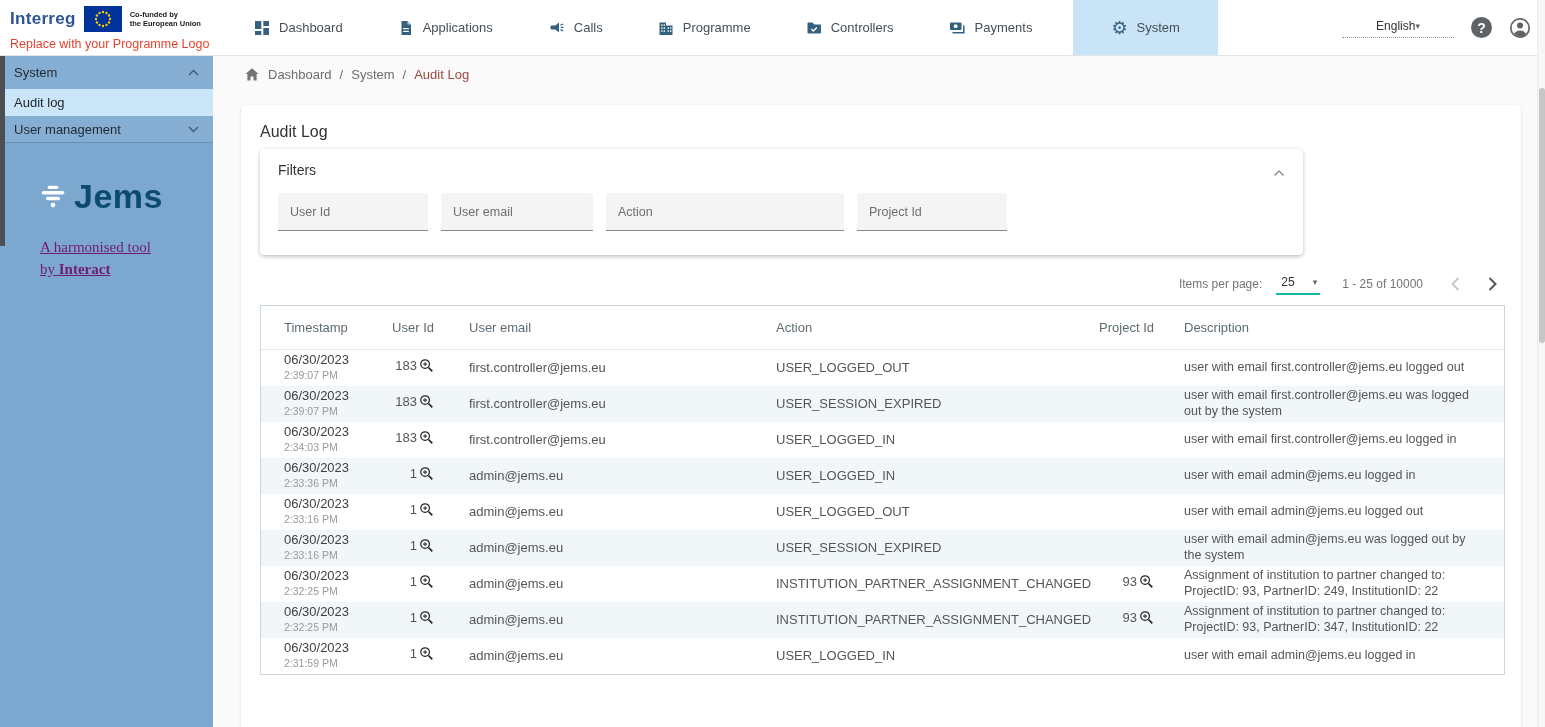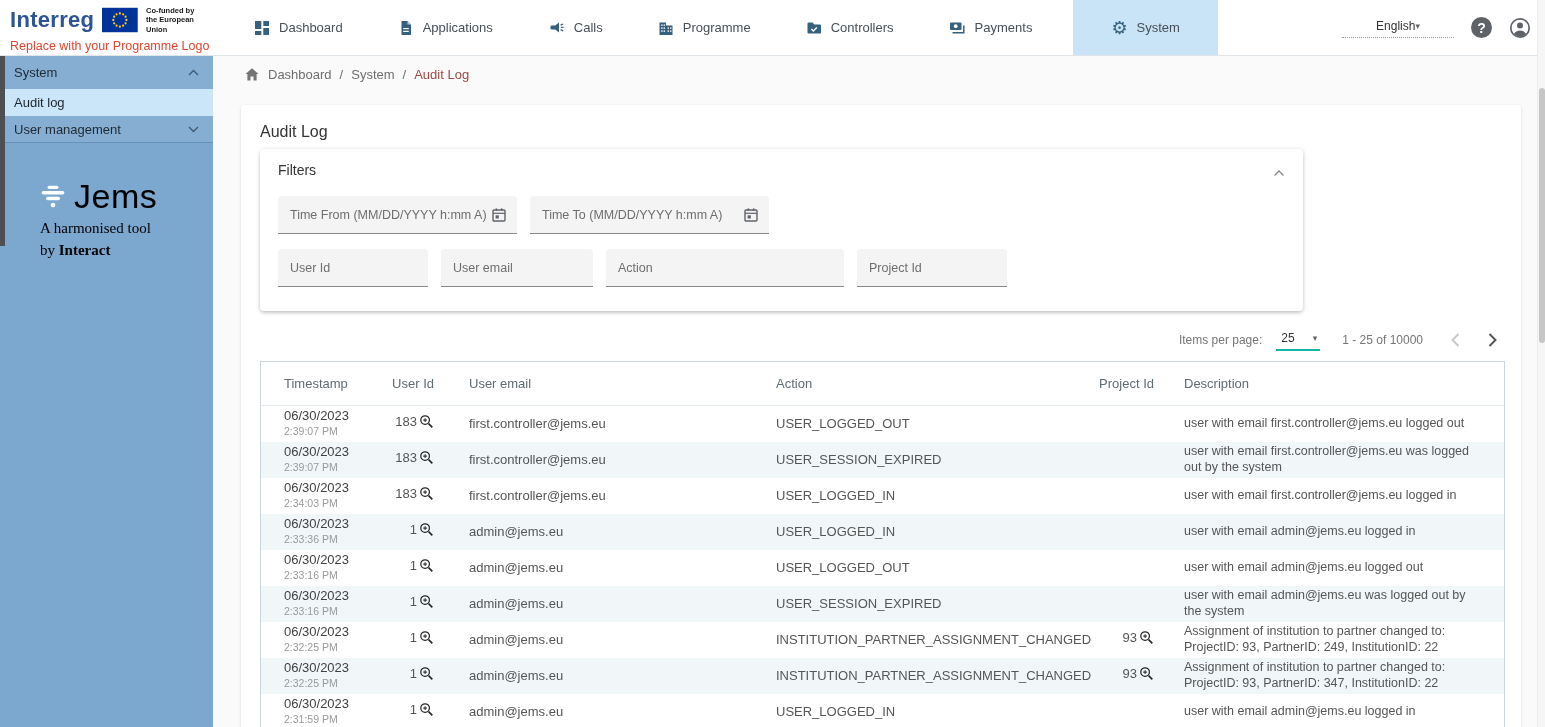--- a/index.html
+++ b/index.html
@@ -9,21 +9,21 @@
     font-family:"Liberation Sans", sans-serif; background:#fafafa;
   }
 
   
   .topbar {
     position:absolute; top:0; left:0; width:100%; height:56px;
     background:#fff; border-bottom:1px solid #dfe5e9; display:flex; z-index:10;
   }
   .logo-area { width:213px; flex:0 0 213px; padding:6px 0 0 10px; }
   .logo-row1 { display:flex; align-items:center; gap:8px; }
-  .interreg { font-size:22px; font-weight:bold; color:#2e5496; letter-spacing:.3px; }
+  .interreg { font-size:17px; font-weight:bold; color:#2e5496; letter-spacing:.3px; }
   .eu-flag { display:block; }
   .eu-text { font-size:7.5px; font-weight:bold; color:#1a1a1a; line-height:1.25; }
   .logo-row2 { margin-top:5px; font-size:12.5px; color:#e4442f; white-space:nowrap; }
 
   .main-nav { flex:1; display:flex; align-items:stretch; justify-content:space-evenly; }
   .nav-item {
     display:flex; align-items:center; gap:9px; padding:0 14px; cursor:pointer;
     font-size:13px; color:#474f57;
   }
   .nav-item.active { background:#cae4f7; padding:0 38px; }
@@ -53,22 +53,22 @@
     padding:0 14px 0 14px; font-size:13px; color:#1f2a33; cursor:pointer;
   }
   .sb-item {
     height:27px; display:flex; align-items:center; justify-content:space-between;
     padding:0 14px; font-size:13px; color:#1f2a33; cursor:pointer; background:#86add2;
   }
   .sb-item.active { background:#cbe6f8; color:#1c252d; }
   .sb-item.bordered { border-bottom:1px solid #6792b8; }
   .jems-logo { margin-top:34px; padding-left:40px; }
   .jems-row { display:flex; align-items:center; gap:8px; }
-  .jems-name { font-size:34px; font-weight:normal; color:#000000; letter-spacing:.5px; }
-  .jems-tagline { margin-top:2px; font-family:"Liberation Serif", serif; font-size:15px; color:#000000; line-height:1.45; }
+  .jems-name { font-size:34px; font-weight:bold; color:#0c4a6e; letter-spacing:.5px; }
+  .jems-tagline { margin-top:21px; font-family:"Liberation Serif", serif; font-size:15px; color:#701a75; line-height:1.45;text-decoration:underline; }
 
   
   .main { position:absolute; left:213px; top:56px; right:0; bottom:0; background:#fafafa; overflow:hidden; }
   .breadcrumb { height:37px; display:flex; align-items:center; gap:8px; padding-left:31px; font-size:13px; color:#6e6e6e; }
   .bc-link { cursor:pointer; }
   .bc-sep { color:#6e6e6e; }
   .bc-current { color:#9b4a42; }
 
   .content-card {
     position:absolute; left:28px; top:49px; width:1280px; height:660px;
@@ -319,46 +319,20 @@
   <div class="content-card">
     <h1 class="page-title">Audit Log</h1>
 
     <section class="filters-card">
       <div class="filters-title">Filters</div>
       <span class="collapse-btn">
         <svg width="12" height="8" viewBox="0 0 12 8">
             <path d="M1.5 6.5L6 2l4.5 4.5" stroke="#8a8a8a" stroke-width="1.4" fill="none"></path>
           </svg>
       </span>
-      <div class="filter-row r1">
-        <div class="field w-time">
-          <input placeholder="Time From (MM/DD/YYYY h:mm A)" style="">
-          <span class="cal-icon">
-            <svg width="16" height="16" viewBox="0 0 16 16">
-                <rect x="2" y="3" width="12" height="11" rx="1" fill="none" stroke="#5f6368" stroke-width="1.4"></rect>
-                <path d="M2 6.3h12" stroke="#5f6368" stroke-width="1.2"></path>
-                <rect x="4.6" y="1.4" width="1.5" height="2.4" fill="#5f6368"></rect>
-                <rect x="9.9" y="1.4" width="1.5" height="2.4" fill="#5f6368"></rect>
-                <rect x="4.6" y="8.3" width="3.2" height="3.2" fill="#5f6368"></rect>
-              </svg>
-          </span>
-        </div>
-        <div class="field w-time">
-          <input placeholder="Time To (MM/DD/YYYY h:mm A)" style="">
-          <span class="cal-icon">
-            <svg width="16" height="16" viewBox="0 0 16 16">
-                <rect x="2" y="3" width="12" height="11" rx="1" fill="none" stroke="#5f6368" stroke-width="1.4"></rect>
-                <path d="M2 6.3h12" stroke="#5f6368" stroke-width="1.2"></path>
-                <rect x="4.6" y="1.4" width="1.5" height="2.4" fill="#5f6368"></rect>
-                <rect x="9.9" y="1.4" width="1.5" height="2.4" fill="#5f6368"></rect>
-                <rect x="4.6" y="8.3" width="3.2" height="3.2" fill="#5f6368"></rect>
-              </svg>
-          </span>
-        </div>
-      </div>
       <div class="filter-row r2">
         <div class="field w-uid">
           <input placeholder="User Id" style="">
         </div>
         <div class="field w-email">
           <input placeholder="User email" style="">
         </div>
         <div class="field w-action">
           <input placeholder="Action" style="">
         </div>

